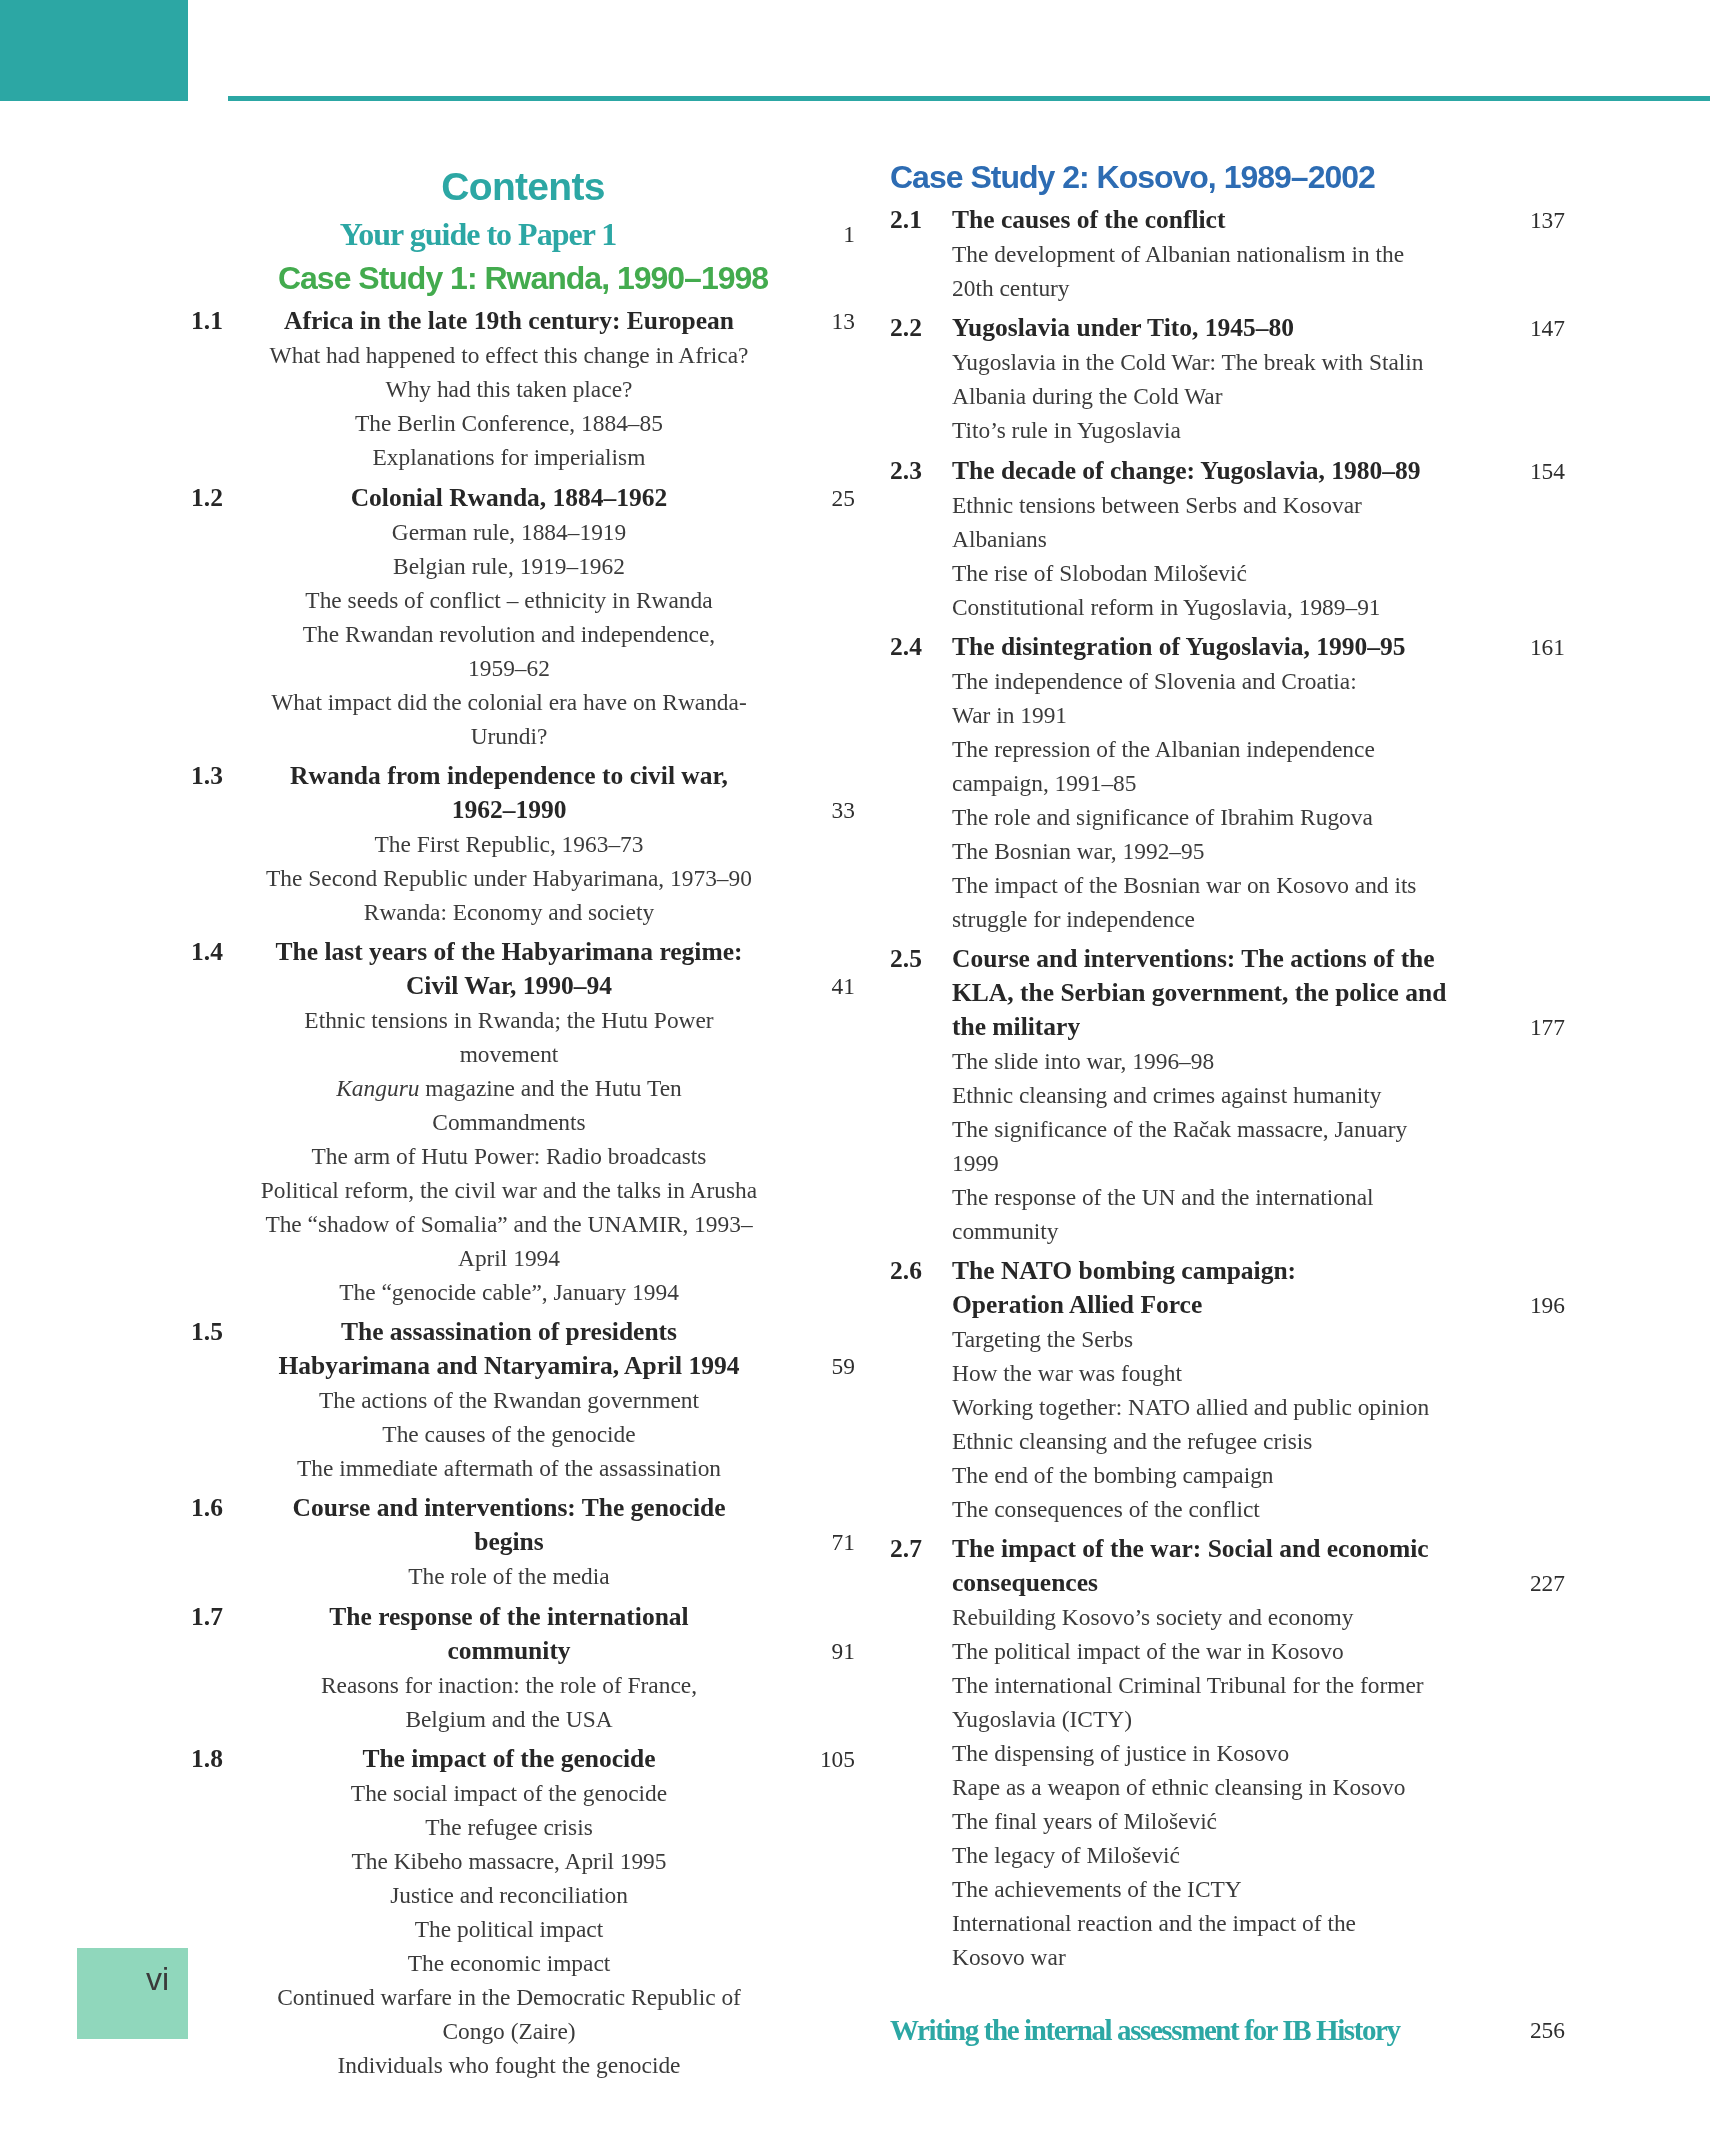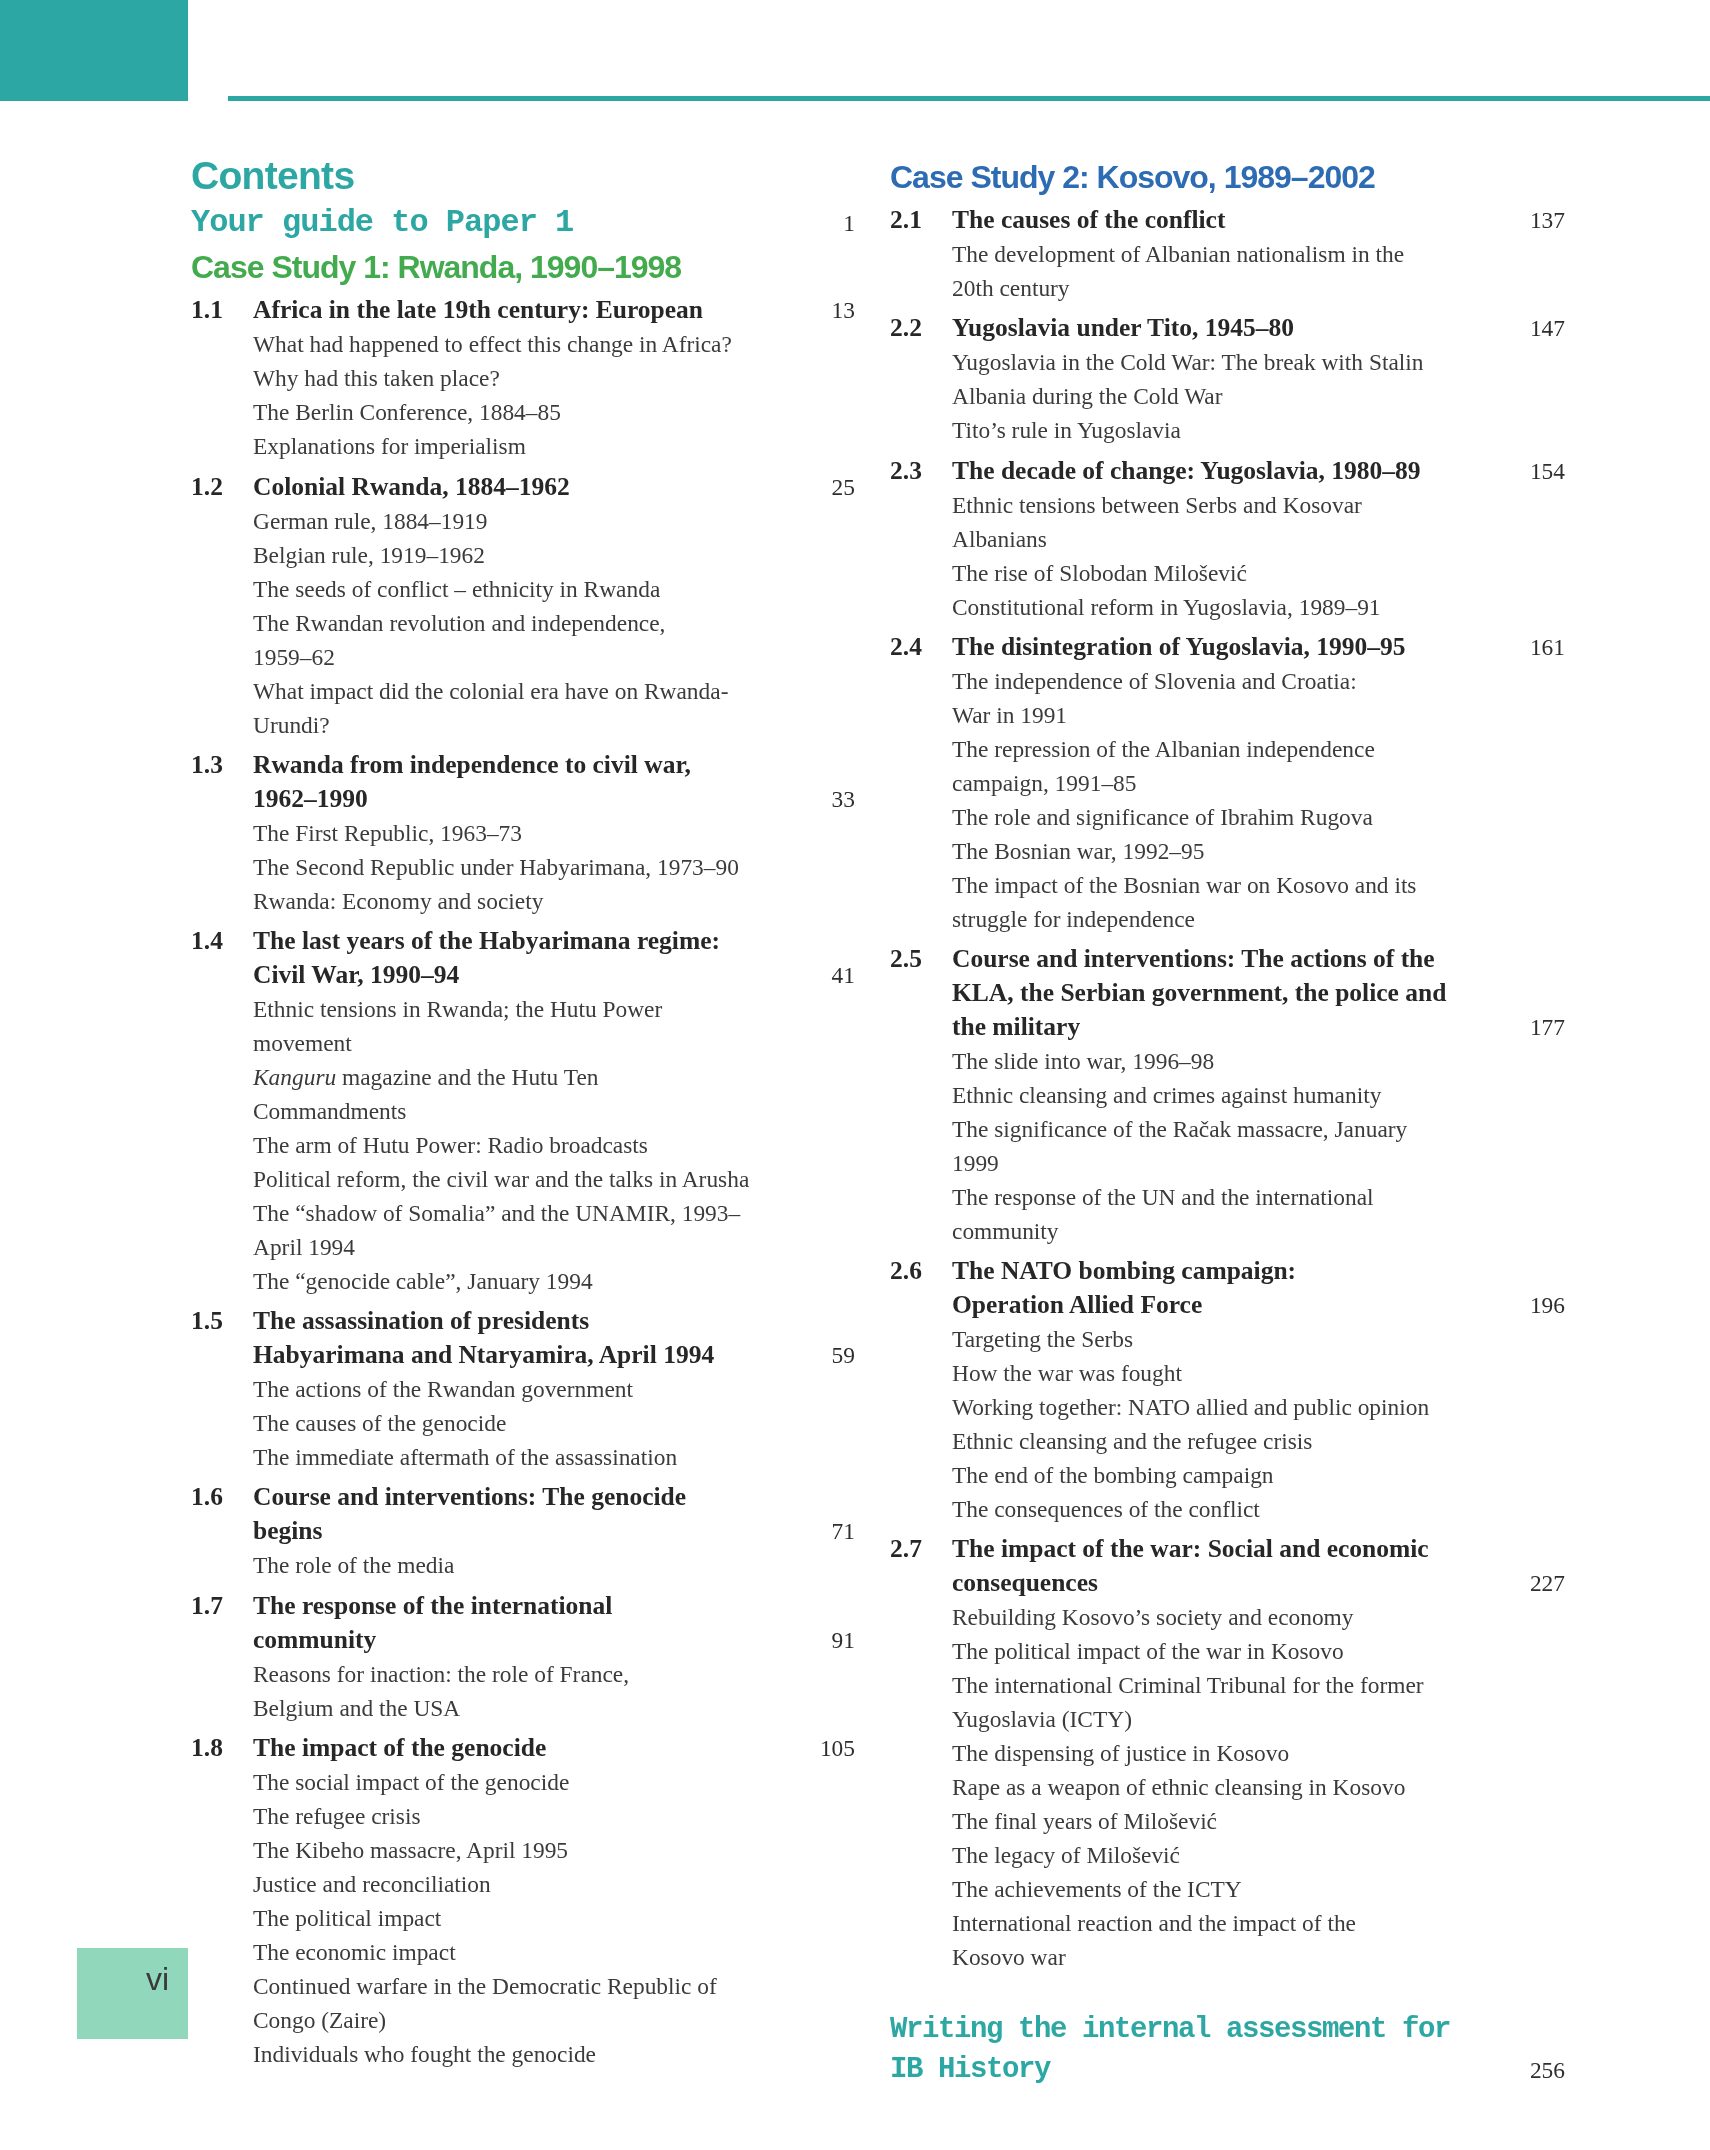--- a/index.html
+++ b/index.html
@@ -6,30 +6,30 @@
   #page{
     position:relative; width:1711px; height:2151px; background:#ffffff;
     font-family:"Liberation Serif", serif; overflow:hidden;
     -webkit-font-smoothing:antialiased;
   }
   
   #corner-block{position:absolute;left:0;top:0;width:188px;height:101px;background:var(--teal);}
   #top-rule{position:absolute;left:228px;top:96px;width:1483px;height:4.8px;background:var(--teal);}
   
   .col{position:absolute;}
-  #col-left{left:191px;top:153px;width:664px;}
+  #col-left{left:191px;top:164px;width:664px;text-align:center;}
   #col-right{left:890px;top:153px;width:675px;}
   
   h1.contents-title{
     margin:0 0 4.1px 0;font-family:"Liberation Sans",sans-serif;font-weight:800;
     font-size:39px;line-height:46px;letter-spacing:-0.7px;color:var(--teal);
   }
   .head-row{position:relative;padding-right:90px;margin:0 0 2.8px 0;}
   .head-row .head-label{
-    display:block;font-family:Liberation Mono, monospace;font-weight:700;
+    display:block;font-family:Liberation Serif, serif;font-weight:700;
     font-size:32px;line-height:40px;letter-spacing:-1px;color:var(--teal);
   }
   #back-row{margin-top:36px;}
   #back-row .head-label{font-size:29px;letter-spacing:-1.4px;}
   .cs-heading{
     margin:4.1px 0 2.8px 0;font-family:Liberation Sans, sans-serif;font-weight:700;
     font-size:32px;line-height:40px;letter-spacing:-1px;
   }
   .cs-green{color:var(--green);}
   .cs-blue{color:var(--blue);}

